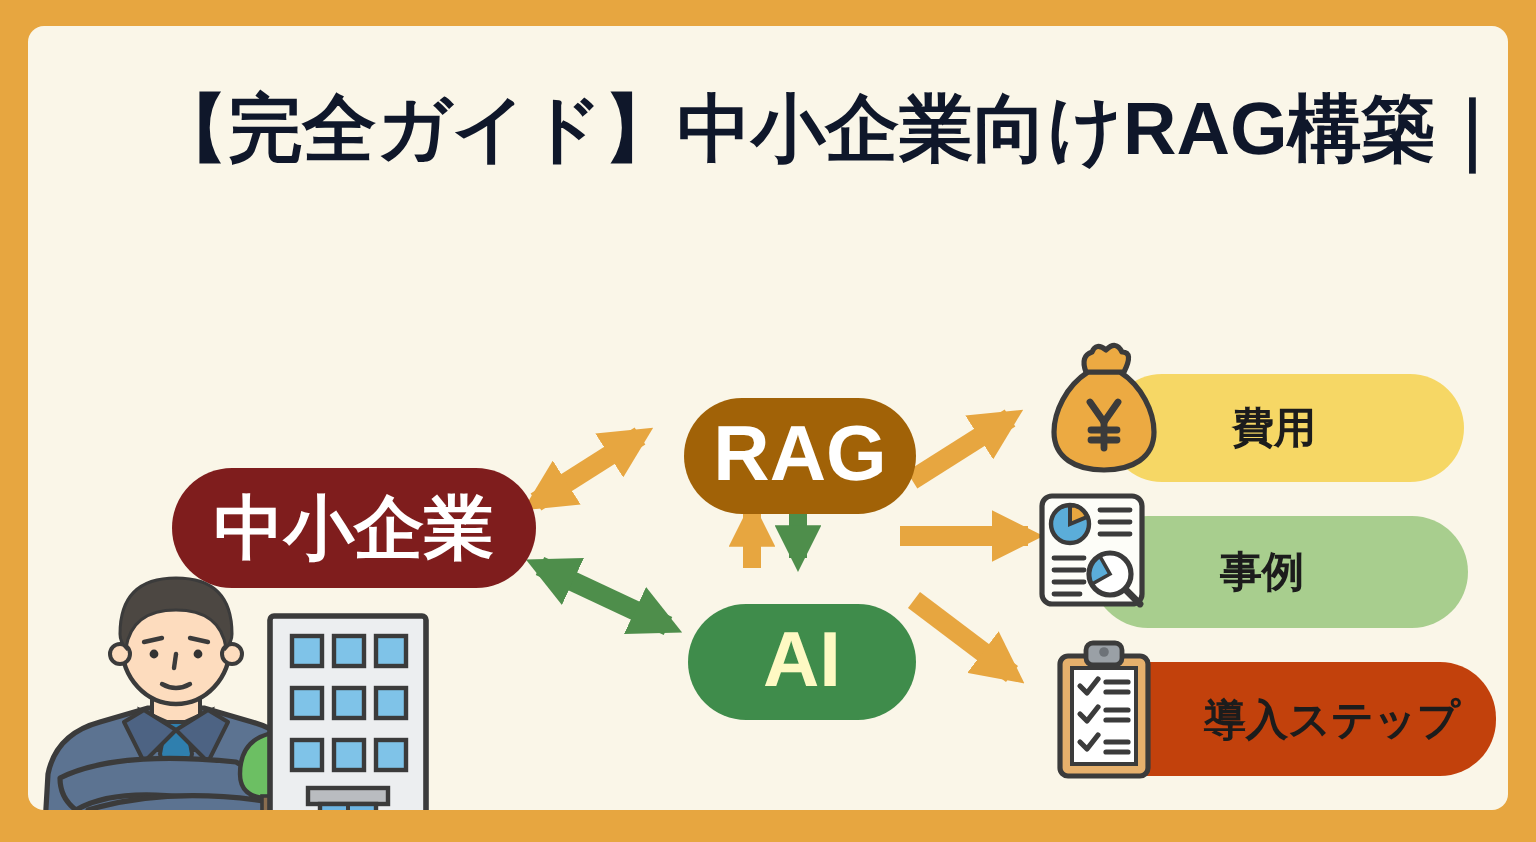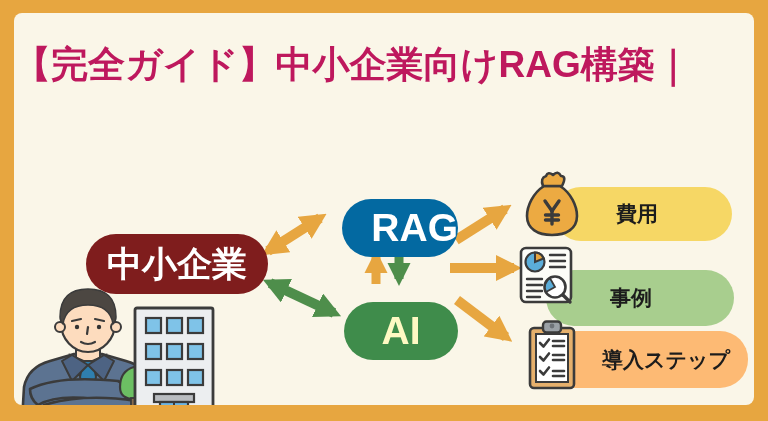--- a/index.html
+++ b/index.html
@@ -7,40 +7,40 @@
     position:relative;width:768px;height:421px;
     background:#e7a640;overflow:hidden;
     font-family:"Liberation Sans", sans-serif;
   }
   .panel{
     position:absolute;left:14px;top:13px;right:14px;bottom:16px;
     background:#faf6e8;border-radius:8px;overflow:hidden;
   }
   .title{
     position:absolute;top:26px;left:0;width:100%;
-    text-align:left;font-weight:bold;color:#be185d;
+    text-align:right;font-weight:bold;color:#0f172a;
     font-size:37px;line-height:1.43;letter-spacing:0px;
   }
   .pill{
     position:absolute;display:flex;align-items:center;justify-content:center;
     font-weight:bold;box-sizing:border-box;
   }
   .pill-sme{left:72px;top:221px;width:182px;height:60px;border-radius:30px;
     background:#7f1d1d;color:#ffffff;font-size:35px;}
   .pill-rag{left:328px;top:186px;width:116px;height:58px;border-radius:29px;
-    background:#0369a1;color:#ffffff;font-size:39px;justify-content:flex-end;}
+    background:#a16207;color:#ffffff;font-size:39px;}
   .pill-ai{left:330px;top:289px;width:114px;height:58px;border-radius:29px;
     background:#3f8c4b;color:#fef9c3;font-size:39px;}
   .pill-out{justify-content:flex-start;color:#1c1c1c;font-size:21px;}
   .pill-cost{left:540px;top:174px;width:178px;height:54px;border-radius:27px;
     background:#f6d765;padding-left:62px;}
   .pill-case{left:532px;top:245px;width:188px;height:56px;border-radius:28px;
-    background:#a8ce8e;padding-left:64px;margin-top:12px;}
+    background:#a8ce8e;padding-left:64px;}
   .pill-step{left:524px;top:318px;width:210px;height:57px;border-radius:28px;
-    background:#fdba74;padding-left:64px;}
+    background:#c2410c;padding-left:64px;}
   .icon-abs{position:absolute;z-index:3;}
   .arrows{position:absolute;left:0;top:0;z-index:1;pointer-events:none;}
   .z2{z-index:2;}
 </style>
 </head>
 <body>
 
 <div class="stage">
   <div class="panel">
 

